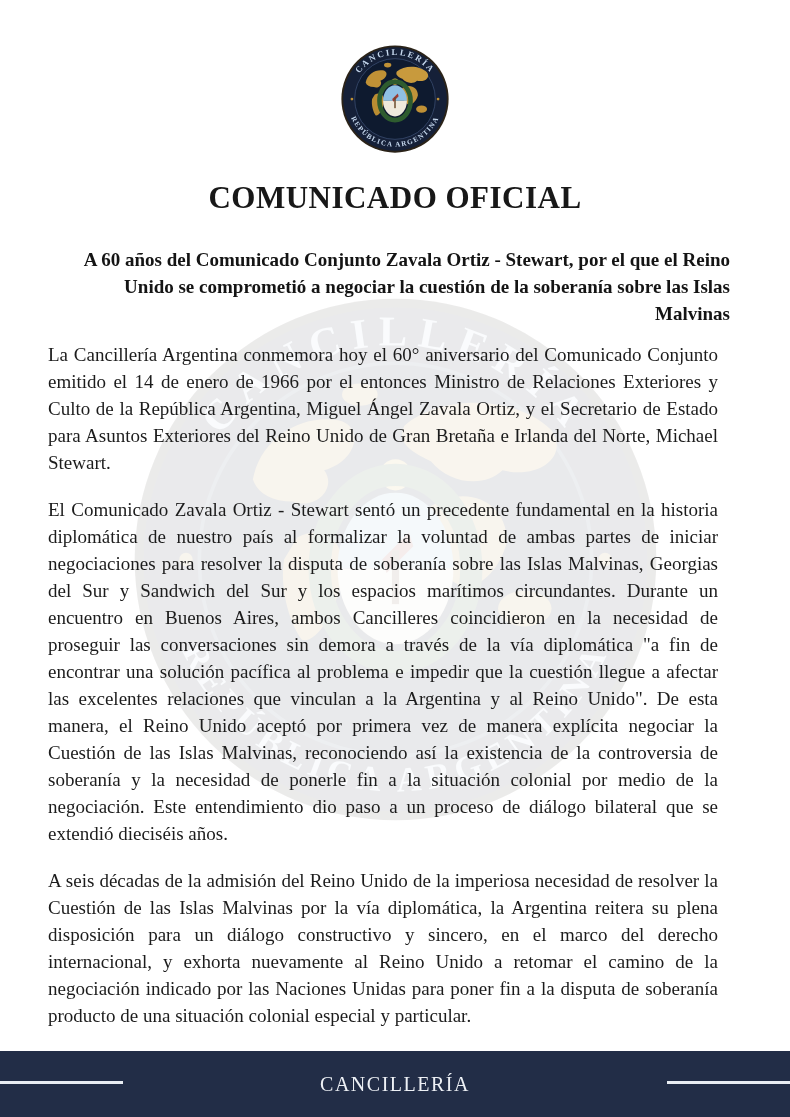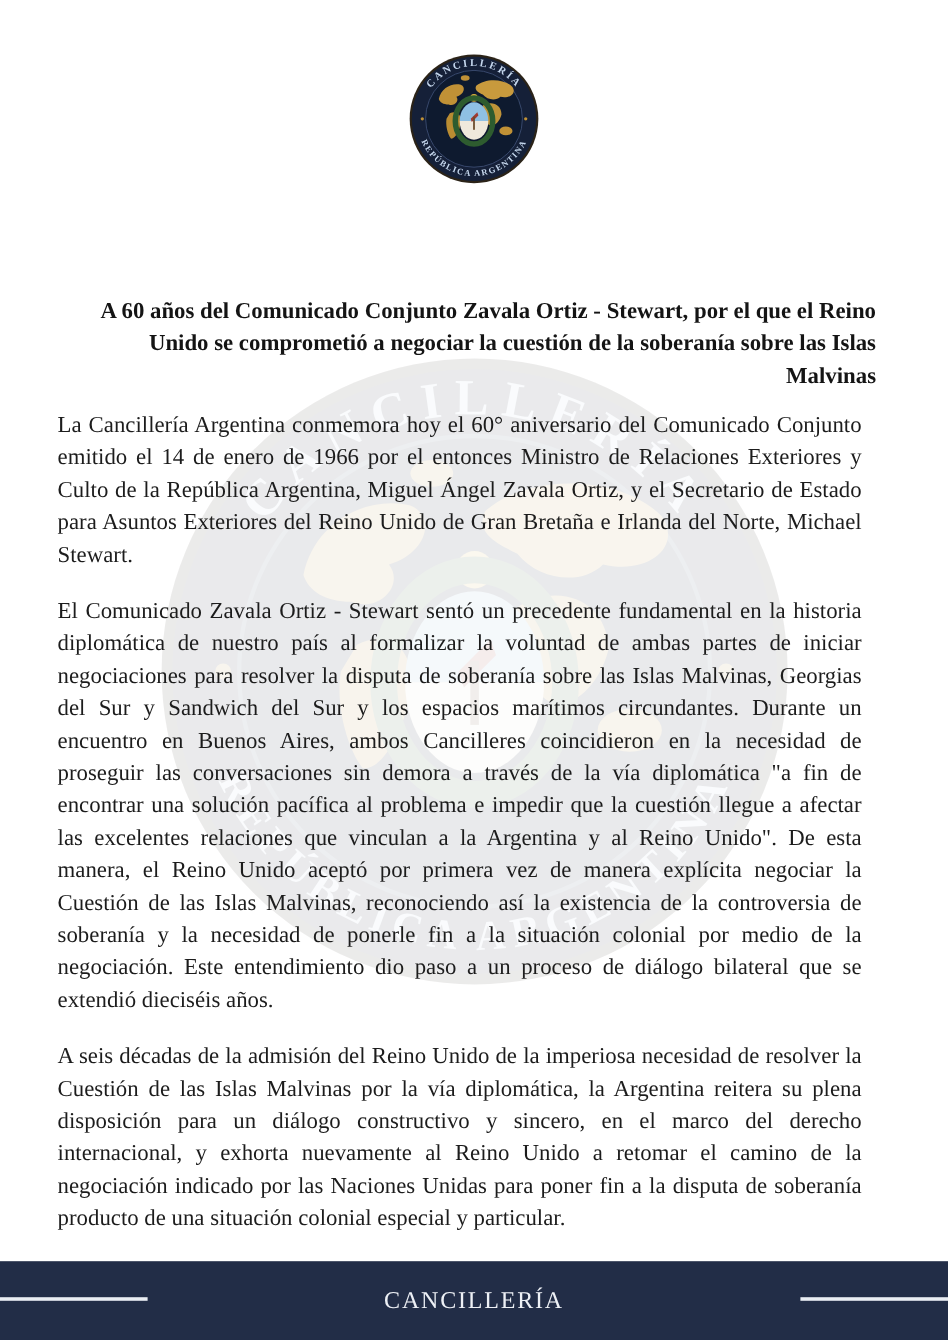--- a/index.html
+++ b/index.html
@@ -97,20 +97,21 @@
   <svg class="watermark" viewBox="0 0 120 120" aria-hidden="true">
     <use href="#seal-def"></use>
     <text font-size="9.5" font-weight="bold" fill="#c6d8ee" letter-spacing="2.2" font-family="Liberation Serif, serif">
       <textPath href="#arc-top" startOffset="50%" text-anchor="middle">CANCILLERÍA</textPath>
     </text>
     <text font-size="7.8" font-weight="bold" fill="#c6d8ee" letter-spacing="1.4" font-family="Liberation Serif, serif">
       <textPath href="#arc-bot" startOffset="50%" text-anchor="middle">REPÚBLICA ARGENTINA</textPath>
     </text>
   </svg>
 
+  <h1 class="title">COMUNICADO OFICIAL</h1>
 
   <h2 class="subtitle">A 60 años del Comunicado Conjunto Zavala Ortiz - Stewart, por el que el Reino Unido se comprometió a negociar la cuestión de la soberanía sobre las Islas Malvinas</h2>
 
   <main class="body-text">
     <p>La Cancillería Argentina conmemora hoy el 60° aniversario del Comunicado Conjunto emitido el 14 de enero de 1966 por el entonces Ministro de Relaciones Exteriores y Culto de la República Argentina, Miguel Ángel Zavala Ortiz, y el Secretario de Estado para Asuntos Exteriores del Reino Unido de Gran Bretaña e Irlanda del Norte, Michael Stewart.</p>
     <p>El Comunicado Zavala Ortiz - Stewart sentó un precedente fundamental en la historia diplomática de nuestro país al formalizar la voluntad de ambas partes de iniciar negociaciones para resolver la disputa de soberanía sobre las Islas Malvinas, Georgias del Sur y Sandwich del Sur y los espacios marítimos circundantes. Durante un encuentro en Buenos Aires, ambos Cancilleres coincidieron en la necesidad de proseguir las conversaciones sin demora a través de la vía diplomática "a fin de encontrar una solución pacífica al problema e impedir que la cuestión llegue a afectar las excelentes relaciones que vinculan a la Argentina y al Reino Unido". De esta manera, el Reino Unido aceptó por primera vez de manera explícita negociar la Cuestión de las Islas Malvinas, reconociendo así la existencia de la controversia de soberanía y la necesidad de ponerle fin a la situación colonial por medio de la negociación. Este entendimiento dio paso a un proceso de diálogo bilateral que se extendió dieciséis años.</p>
     <p>A seis décadas de la admisión del Reino Unido de la imperiosa necesidad de resolver la Cuestión de las Islas Malvinas por la vía diplomática, la Argentina reitera su plena disposición para un diálogo constructivo y sincero, en el marco del derecho internacional, y exhorta nuevamente al Reino Unido a retomar el camino de la negociación indicado por las Naciones Unidas para poner fin a la disputa de soberanía producto de una situación colonial especial y particular.</p>
   </main>
 
   <footer class="footer">

